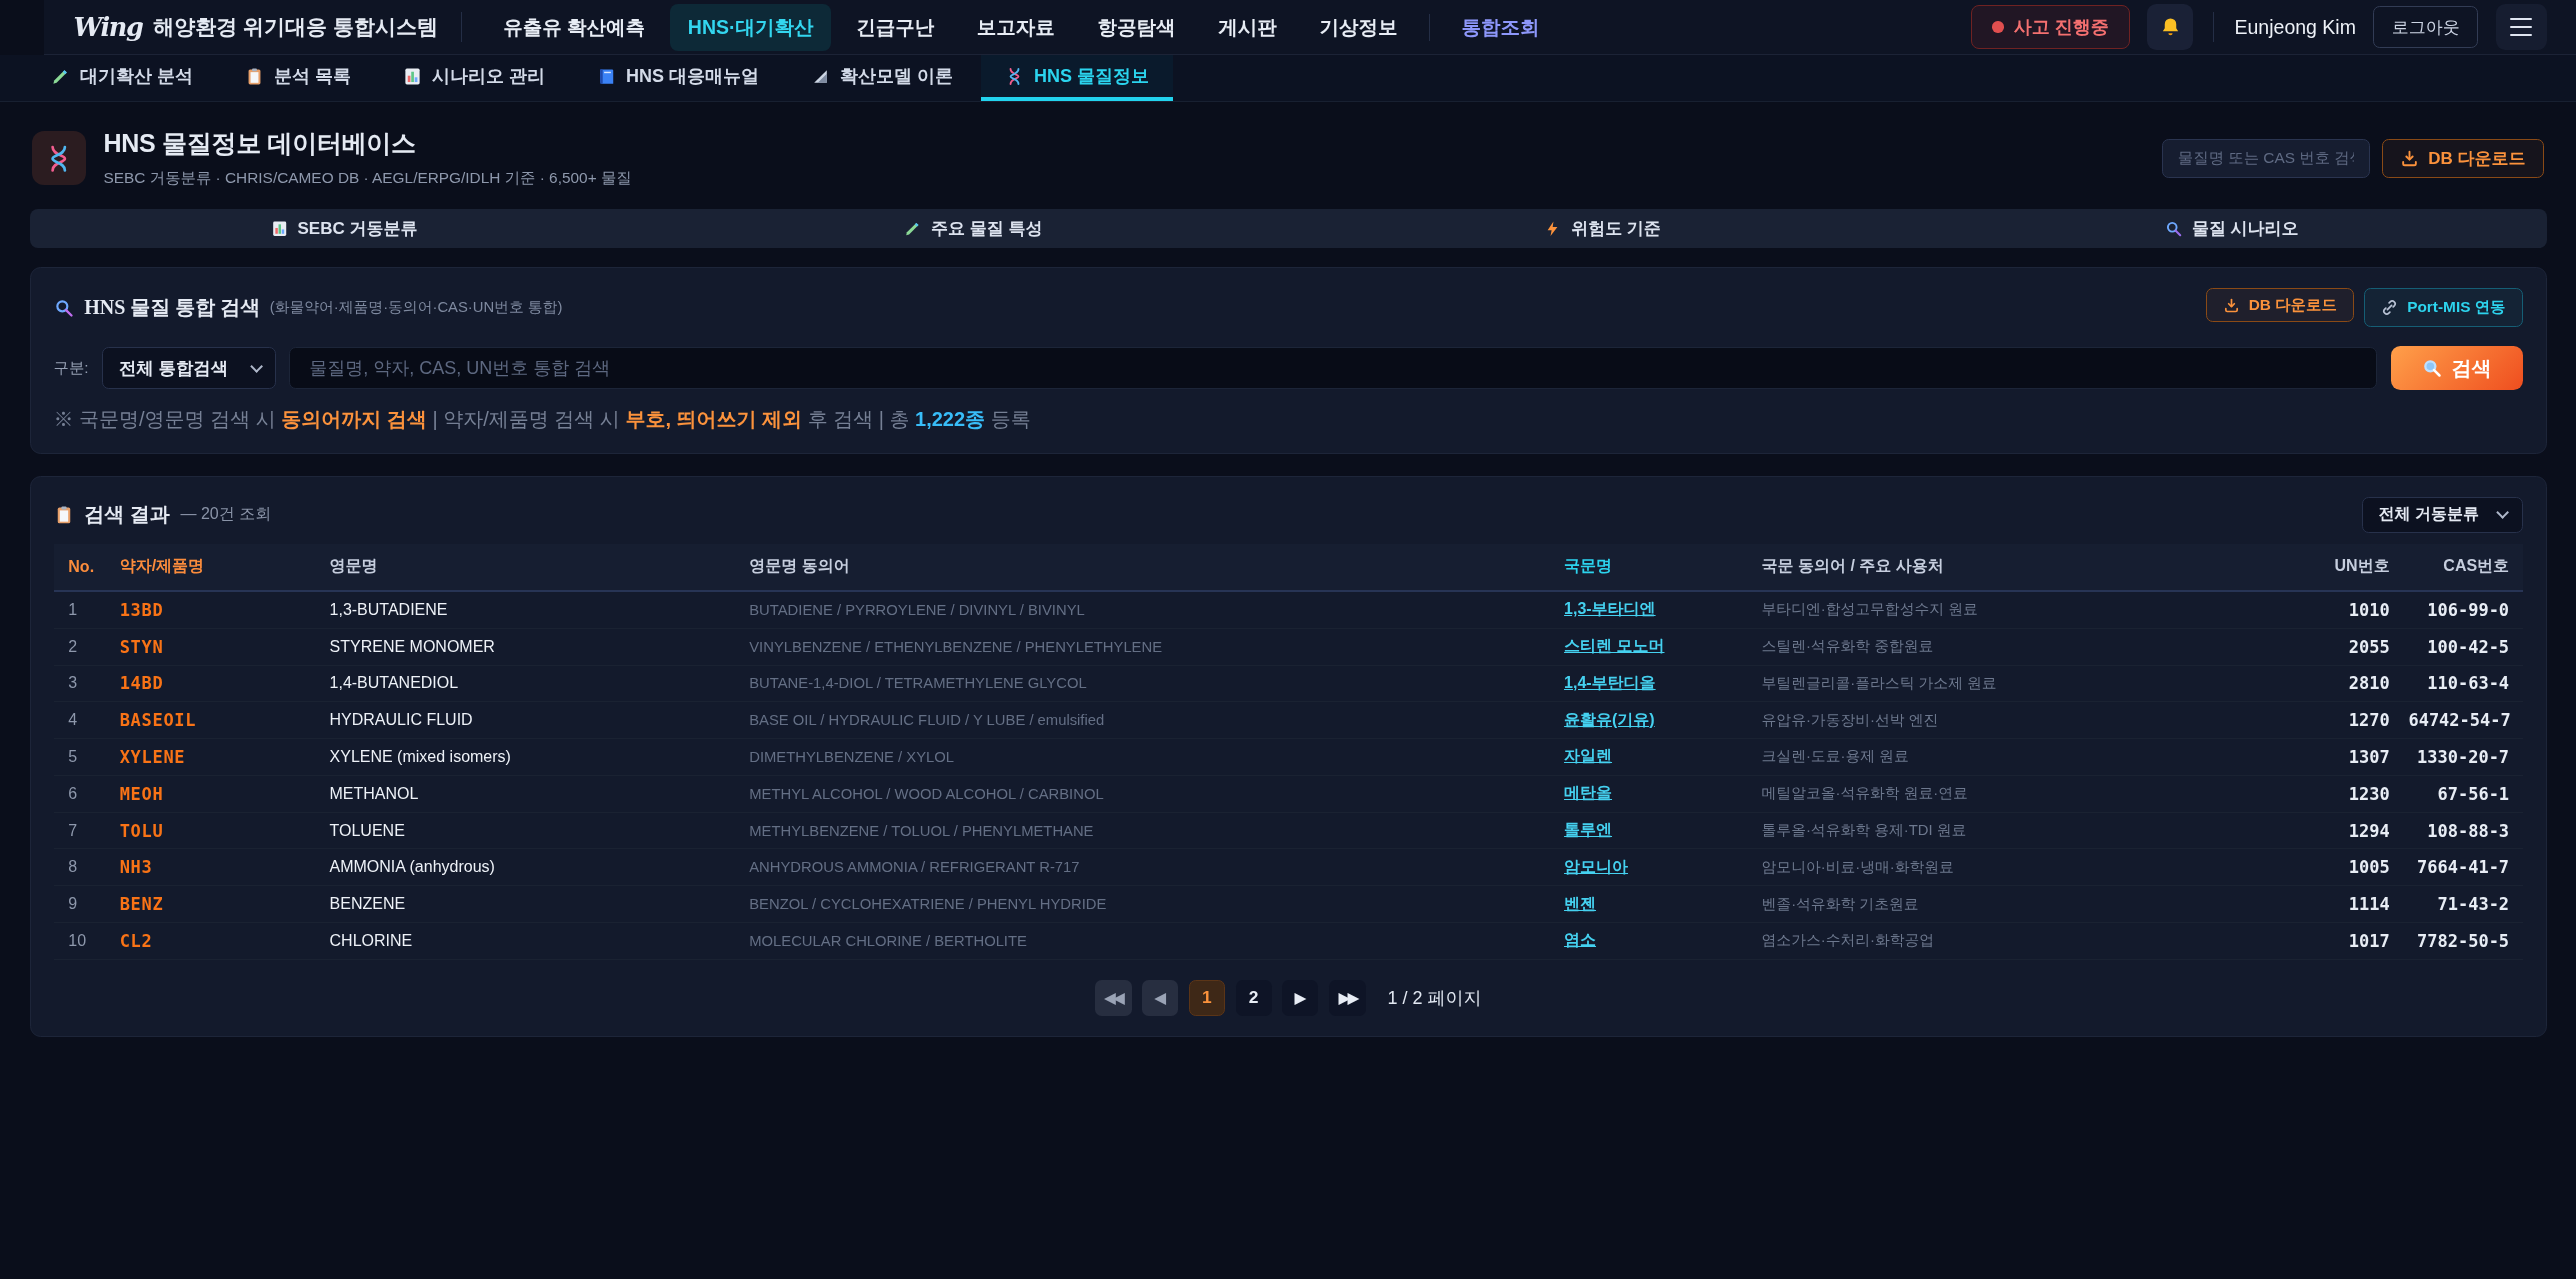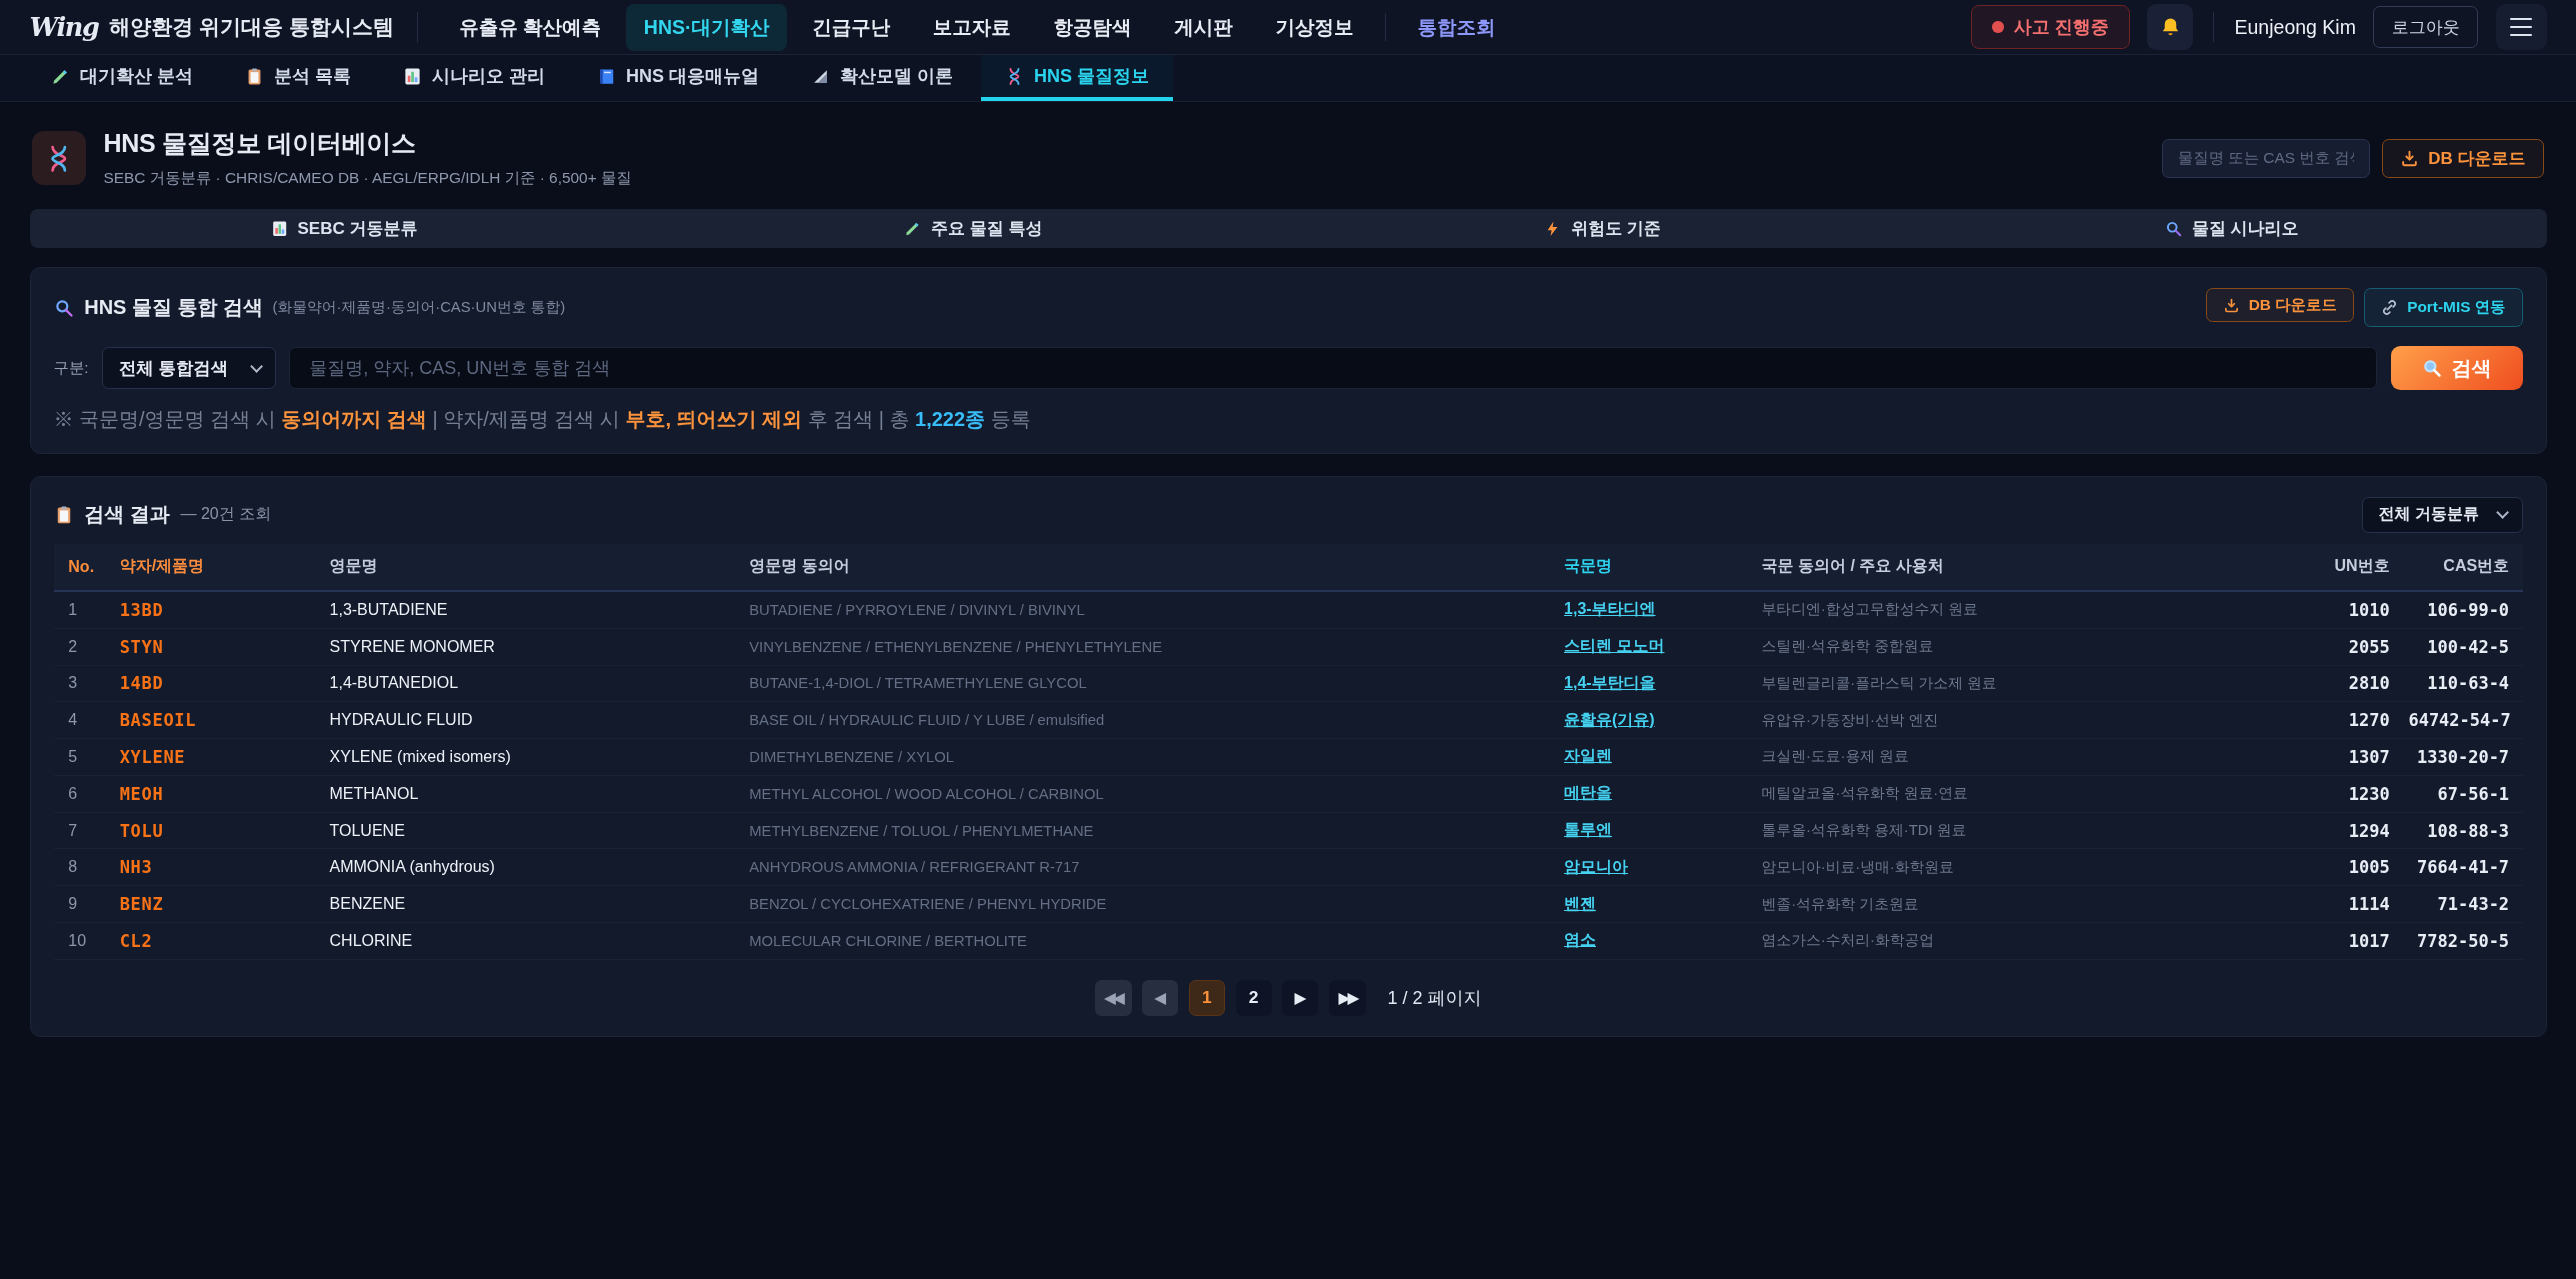--- a/index.html
+++ b/index.html
@@ -8,21 +8,21 @@
     background: #0a0e1b;
     color: #e5eaf3;
     font-family: "Liberation Sans", sans-serif;
     overflow: hidden;
   }
   svg { display:block; }
 
   
   .topbar {
     height: 55px; background: #0e1424; border-bottom: 1.3px solid #1c2336;
-    display: flex; align-items: center; padding: 0 29.5px;
+    display: flex; align-items: center; padding: 0 29.5px; margin-left: 44px;
   }
   .logo { display:flex; align-items:center; gap:10.7px; cursor:pointer; }
   .logo-mark { font-family:"DejaVu Serif", serif; font-style:italic; font-weight:700; font-size:25.5px; letter-spacing:-1.3px; }
   .app-title { font-size:21px; font-weight:700; }
   .vdiv { width:1.3px; height:29.5px; background:#242e46; margin:0 23px; }
   .topnav { display:flex; align-items:center; gap:6.7px; }
   .nav-item { font-size:19.5px; font-weight:700; color:#e8edf5; padding:10px 18px; border-radius:8px; cursor:pointer; white-space:nowrap; }
   .nav-item.active { color:#33d6ef; background:#0d2937; }
   .nav-item.accent { color:#8d97fa; }
   .nav-sep { width:1.3px; height:27px; background:#242e46; margin:0 6.7px; }
@@ -53,21 +53,21 @@
   .btn-outline-orange { display:flex; align-items:center; gap:8.7px; height:39px; padding:0 17.4px; border:1.3px solid #8a4a16; border-radius:6.7px; color:#fb923c; font-size:17px; font-weight:700; background:rgba(251,146,60,0.05); cursor:pointer; white-space:nowrap; }
   .btn-outline-cyan { display:flex; align-items:center; gap:8.7px; height:39px; padding:0 16px; border:1.3px solid #155e75; border-radius:6.7px; color:#2dd4ee; font-size:15.4px; font-weight:700; background:rgba(34,211,238,0.05); cursor:pointer; white-space:nowrap; }
   .btn-outline-orange.sm { height:34px; font-size:15.4px; padding:0 16px; }
 
   .category-bar { display:flex; background:#1a2234; border-radius:8px; height:39px; margin-bottom:19px; }
   .cat-tab { flex:1; display:flex; align-items:center; justify-content:center; gap:9.4px; font-size:17px; font-weight:600; color:#dde3ef; cursor:pointer; }
 
   .card { background:#131a2c; border:0.7px solid #1d2539; border-radius:10.7px; padding:20px 23px; }
   .search-card { margin-bottom:21.5px; }
   .search-head { display:flex; align-items:center; }
-  .search-title { font-size:20px; font-weight:700; display:flex; align-items:center; gap:10.7px; }
+  .search-title { font-size:20px; font-weight:700; display:flex; align-items:center; gap:10.7px;font-family:Liberation Serif, serif; }
   .search-note { font-size:14.8px; color:#7f8aa0; margin-left:9.4px; }
   .search-head-right { margin-left:auto; display:flex; gap:10.7px; }
   .search-controls { display:flex; align-items:center; gap:13.4px; margin-top:19px; }
   .gubun-label { font-size:15.4px; color:#97a1b5; white-space:nowrap; }
   .select { display:flex; align-items:center; justify-content:space-between; gap:16px; background:#0c1120; border:1.3px solid #27314b; border-radius:6.7px; height:42px; padding:0 16px; font-size:17.4px; font-weight:600; min-width:174px; cursor:pointer; white-space:nowrap; }
   .chev { width:9.4px; height:9.4px; border-right:2px solid #aeb7c9; border-bottom:2px solid #aeb7c9; transform:rotate(45deg) translateY(-2.7px); }
   .search-input { flex:1; height:42px; background:#080c17; border:1.3px solid #1c2538; border-radius:6.7px; font-size:18px; color:#dfe5f0; padding:0 19px; font-family:"Liberation Sans",sans-serif; }
   .search-input::placeholder { color:#5d6880; }
   .search-btn { height:44px; padding:0 31px; border-radius:9.4px; background:linear-gradient(135deg,#ffa04a,#ef4e1f); color:#fff; font-size:20px; font-weight:700; display:flex; align-items:center; gap:10px; border:none; cursor:pointer; white-space:nowrap; }
   .search-hint { margin-top:16px; font-size:20px; color:#768095; }

